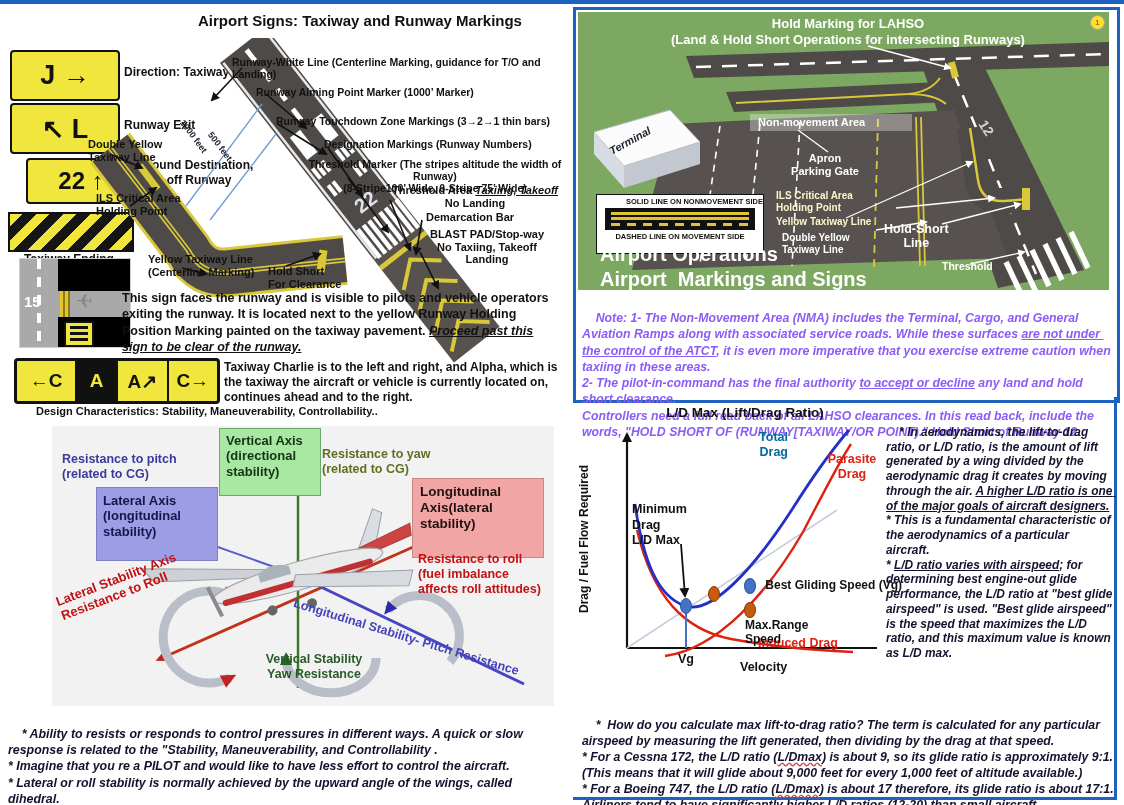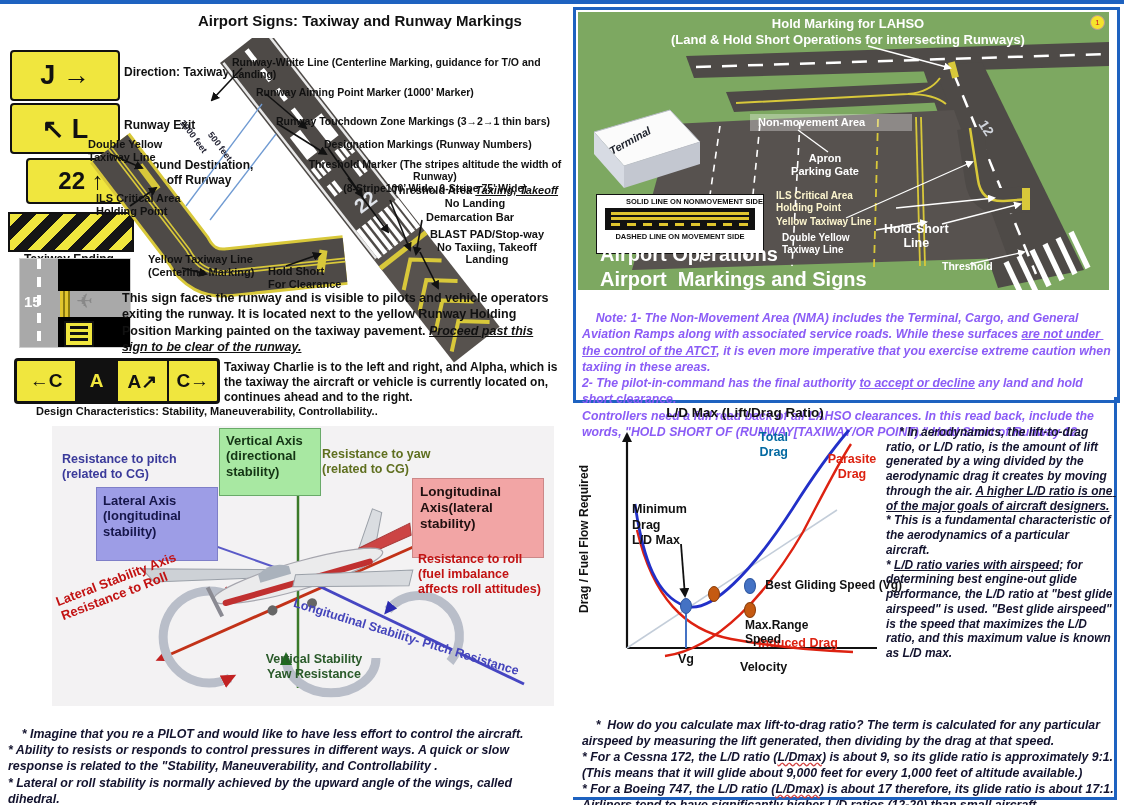--- a/index.html
+++ b/index.html
@@ -350,22 +350,22 @@
   <div class="abs b pre" style="left:418px;top:552px;font-size:12.5px;color:#c21212;line-height:1.2;">Resistance to roll
 (fuel imbalance
 affects roll attitudes)</div>
   <div class="abs b pre" style="left:54px;top:596px;width:180px;font-size:13px;color:#c21212;line-height:1.15;transform:rotate(-21deg);transform-origin:0 0;">Lateral Stability Axis
 Resistance to Roll</div>
   <div class="abs b pre" style="left:244px;top:652px;width:140px;text-align:center;font-size:12.5px;color:#2a5a2a;line-height:1.2;">Vertical Stability
 Yaw Resistance</div>
   <div class="abs b" style="left:296px;top:596px;width:270px;font-size:12.5px;color:#4444bb;transform:rotate(17deg);transform-origin:0 0;">Longitudinal Stability- Pitch Resistance</div>
 
   <div class="abs itxt pre" style="left:8px;top:710px;width:558px;font-size:12.4px;line-height:1.3;color:#13132e;">
-    <span>* Imagine that you re a PILOT and would like to have less effort to control the aircraft.
-</span><span>* Ability to resists or responds to control pressures in different ways. A quick or slow response is related to the "Stability, Maneuverability, and Controllability .
+    <span>* Ability to resists or responds to control pressures in different ways. A quick or slow response is related to the "Stability, Maneuverability, and Controllability .
+</span><span>* Imagine that you re a PILOT and would like to have less effort to control the aircraft.
 </span><span>* Lateral or roll stability is normally achieved by the upward angle of the wings, called dihedral.
 </span>
   </div>
 
   <div class="abs b" style="left:600px;top:405px;width:290px;text-align:center;font-size:13.5px;">L/D Max (Lift/Drag Ratio)</div>
 
   <svg class="abs" style="left:585px;top:418px;" width="300" height="245" viewBox="0 0 300 245">
     <defs>
       <marker id="ahc" markerUnits="userSpaceOnUse" markerWidth="10" markerHeight="10" refX="8" refY="5" orient="auto">
         <path d="M0,0 L10,5 L0,10 z" fill="#111"></path>

